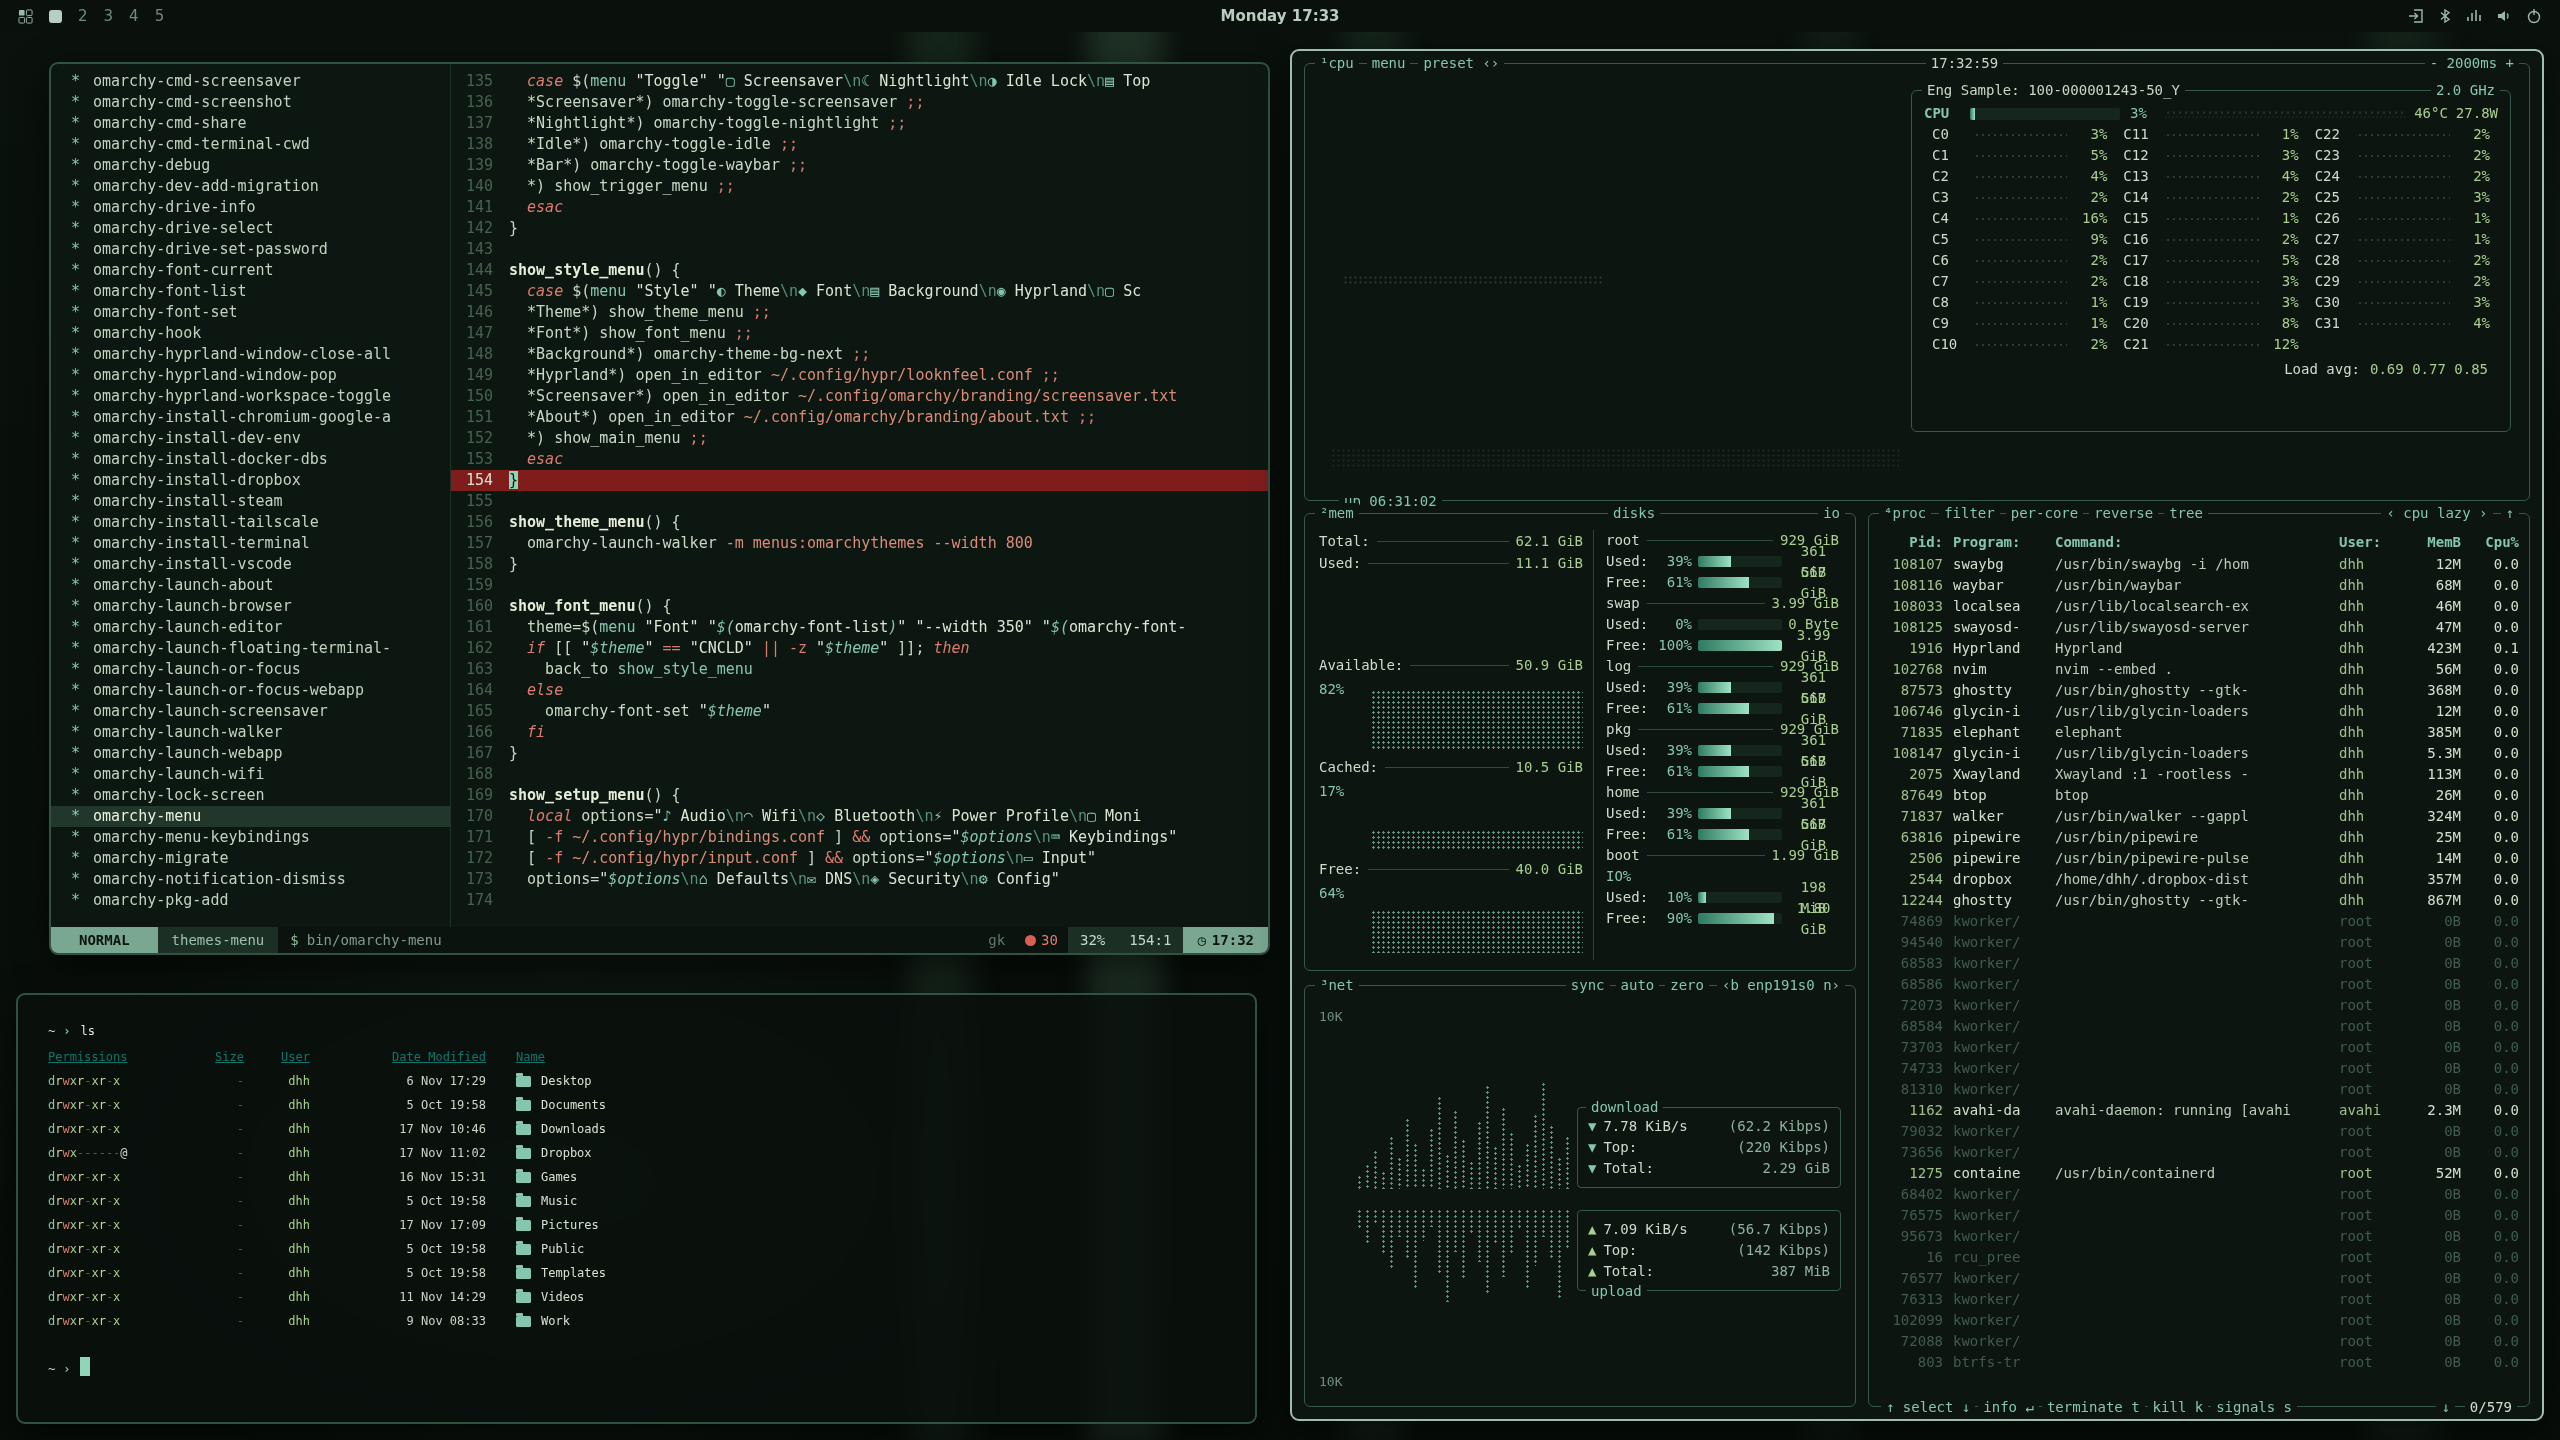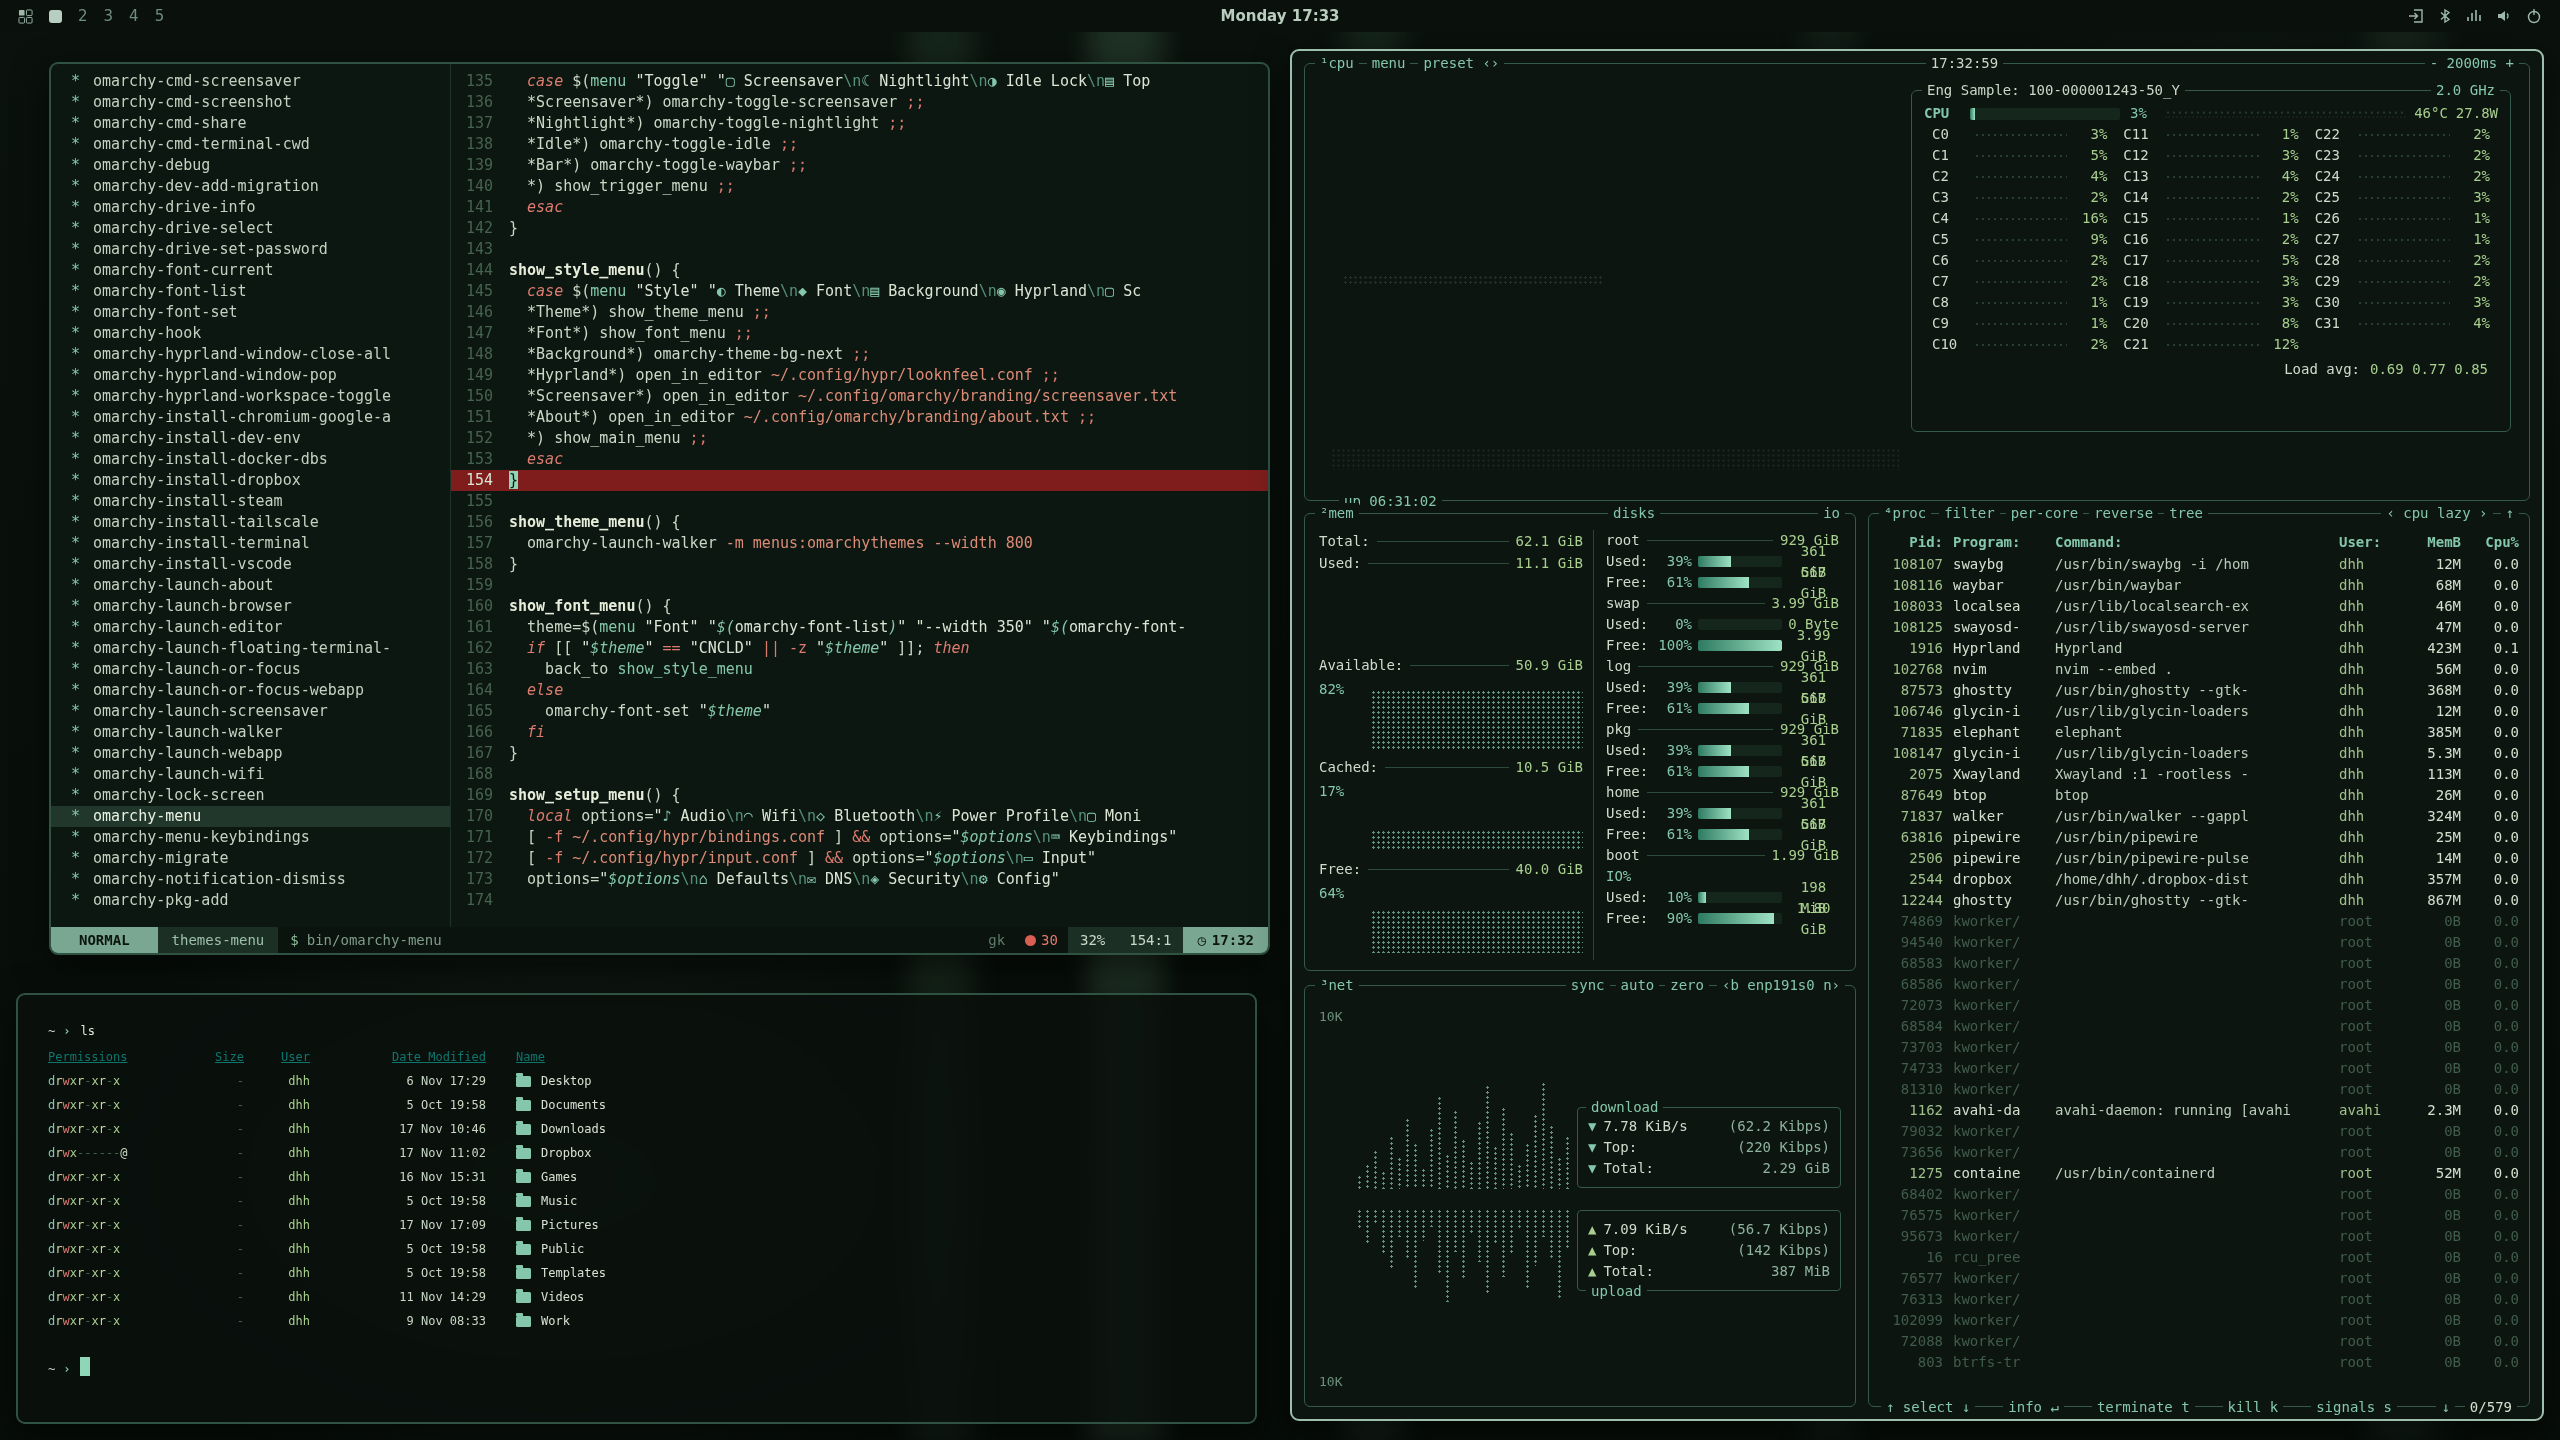--- a/index.html
+++ b/index.html
@@ -1104,21 +1104,21 @@
             <div class="pr dim"><span class="pc-pid">76575</span><span class="pc-prog">kworker/</span><span class="pc-cmd"></span><span class="pc-user">root</span><span class="pc-mem">0B</span><span class="pc-cpu">0.0</span></div>
             <div class="pr dim"><span class="pc-pid">95673</span><span class="pc-prog">kworker/</span><span class="pc-cmd"></span><span class="pc-user">root</span><span class="pc-mem">0B</span><span class="pc-cpu">0.0</span></div>
             <div class="pr dim"><span class="pc-pid">16</span><span class="pc-prog">rcu_pree</span><span class="pc-cmd"></span><span class="pc-user">root</span><span class="pc-mem">0B</span><span class="pc-cpu">0.0</span></div>
             <div class="pr dim"><span class="pc-pid">76577</span><span class="pc-prog">kworker/</span><span class="pc-cmd"></span><span class="pc-user">root</span><span class="pc-mem">0B</span><span class="pc-cpu">0.0</span></div>
             <div class="pr dim"><span class="pc-pid">76313</span><span class="pc-prog">kworker/</span><span class="pc-cmd"></span><span class="pc-user">root</span><span class="pc-mem">0B</span><span class="pc-cpu">0.0</span></div>
             <div class="pr dim"><span class="pc-pid">102099</span><span class="pc-prog">kworker/</span><span class="pc-cmd"></span><span class="pc-user">root</span><span class="pc-mem">0B</span><span class="pc-cpu">0.0</span></div>
             <div class="pr dim"><span class="pc-pid">72088</span><span class="pc-prog">kworker/</span><span class="pc-cmd"></span><span class="pc-user">root</span><span class="pc-mem">0B</span><span class="pc-cpu">0.0</span></div>
             <div class="pr dim"><span class="pc-pid">803</span><span class="pc-prog">btrfs-tr</span><span class="pc-cmd"></span><span class="pc-user">root</span><span class="pc-mem">0B</span><span class="pc-cpu">0.0</span></div>
           </div>
         <div class="pfoot">
-          <span style="display:flex;gap:28px">
+          <span style="display:flex;gap:3px">
               <span class="chip">↑ select ↓</span>
               <span class="chip">info ↵</span>
               <span class="chip">terminate t</span>
               <span class="chip">kill k</span>
               <span class="chip">signals s</span>
             </span>
           <span class="chip" style="margin-left:auto">↓</span>
           <span class="chip pcount" style="margin-left:0">0/579</span>
         </div>
       </div>

